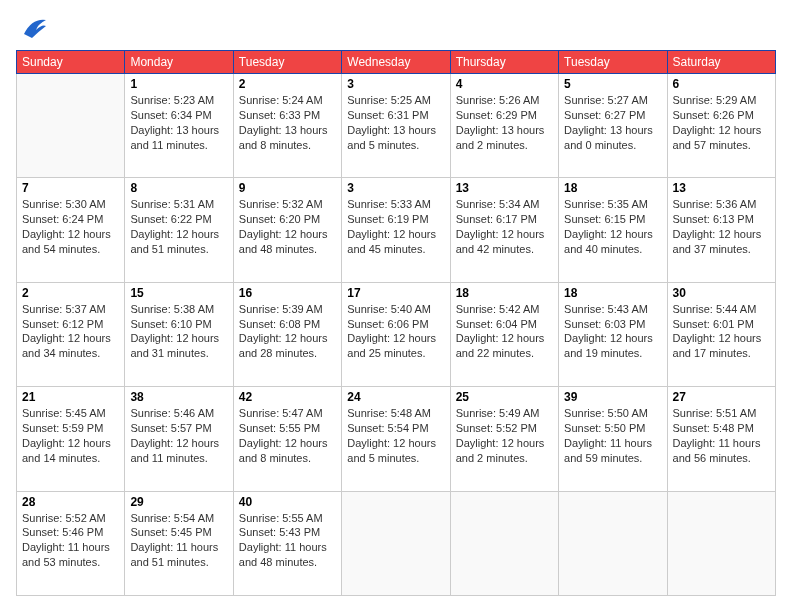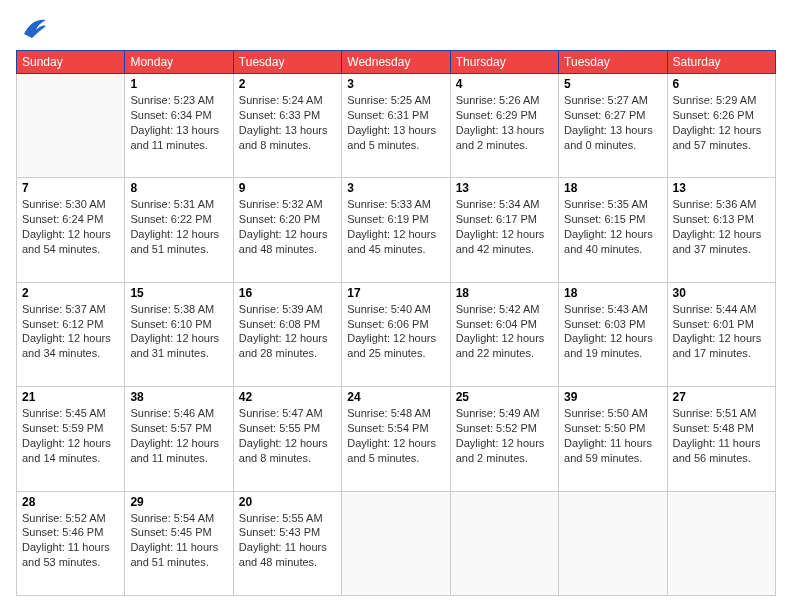--- a/index.html
+++ b/index.html
@@ -239,21 +239,21 @@
         <tr>
           <td>
             <span class="day-num">28</span>
             <div class="day-info">Sunrise: 5:52 AM<br>Sunset: 5:46 PM<br>Daylight: 11 hours<br>and 53 minutes.</div>
           </td>
           <td>
             <span class="day-num">29</span>
             <div class="day-info">Sunrise: 5:54 AM<br>Sunset: 5:45 PM<br>Daylight: 11 hours<br>and 51 minutes.</div>
           </td>
           <td>
-            <span class="day-num">20</span>
+            <span class="day-num">40</span>
             <div class="day-info">Sunrise: 5:55 AM<br>Sunset: 5:43 PM<br>Daylight: 11 hours<br>and 48 minutes.</div>
           </td>
           <td class="empty-cell"></td>
           <td class="empty-cell"></td>
           <td class="empty-cell"></td>
           <td class="empty-cell"></td>
         </tr>
       </tbody>
   </table>
 </div>

